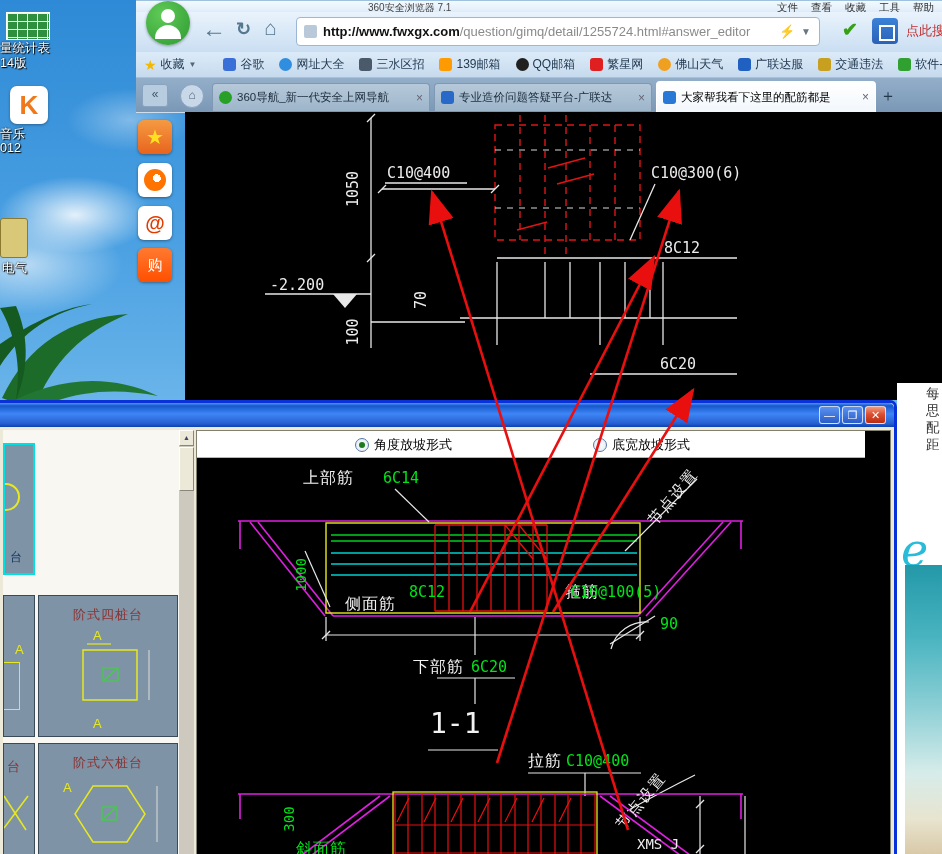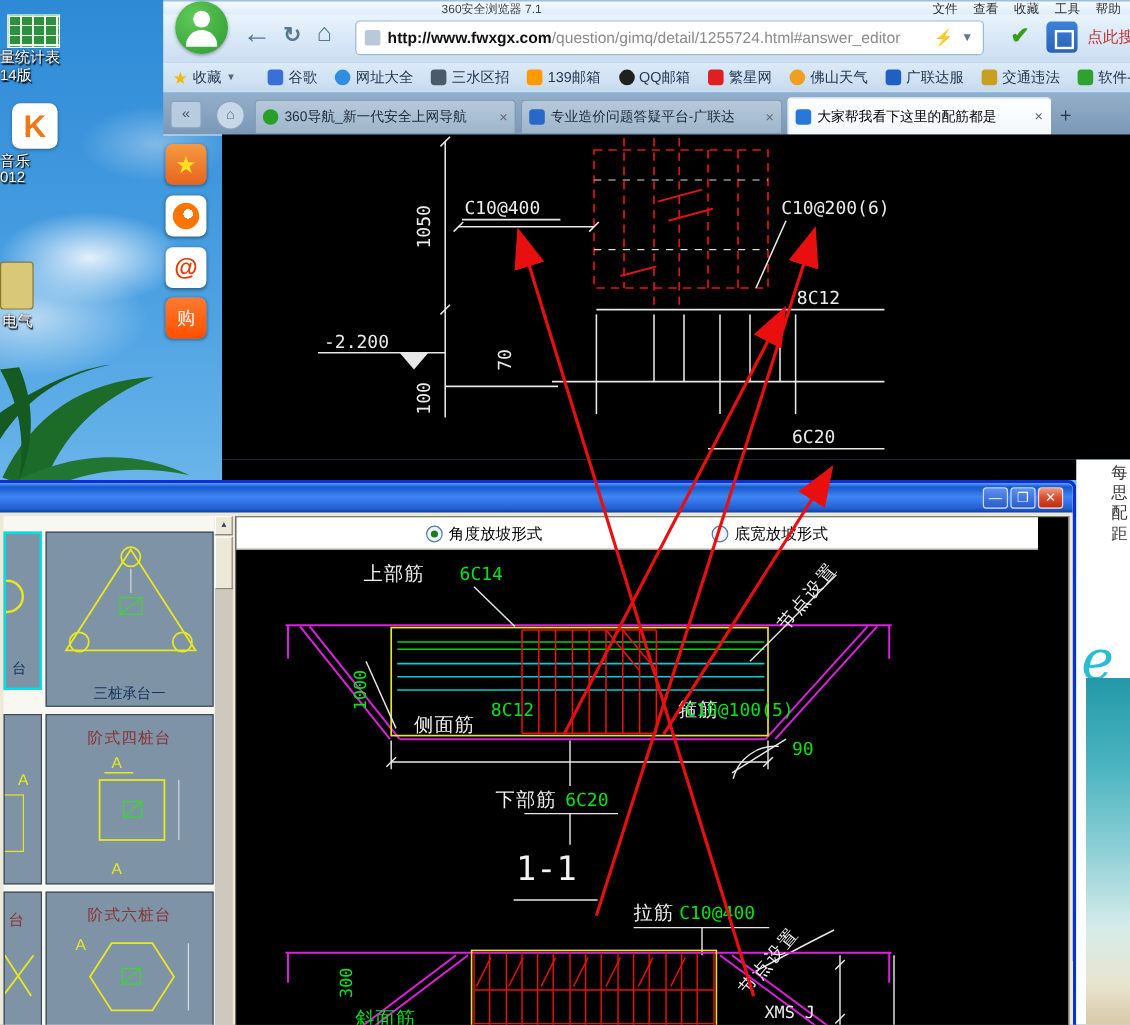--- a/index.html
+++ b/index.html
@@ -292,21 +292,21 @@
           <line x1="478" y1="150" x2="478" y2="206"></line>
           <line x1="275" y1="206" x2="552" y2="206"></line>
           <line x1="312" y1="206" x2="312" y2="233"></line>
           <line x1="415" y1="206" x2="415" y2="233"></line>
           <line x1="478" y1="206" x2="478" y2="233"></line>
           <line x1="405" y1="262" x2="552" y2="262"></line>
         </g>
         <polygon points="148,182 172,182 160,196" fill="#e8e8e8"></polygon>
       </svg>
       <span class="cadtext" style="left:202px;top:52px;">C10@400</span>
-      <span class="cadtext" style="left:466px;top:52px;">C10@200(6)</span>
+      <span class="cadtext" style="left:466px;top:52px;">C10@300(6)</span>
       <span class="cadtext rot" style="left:146px;top:68px;width:44px;">1050</span>
       <span class="cadtext" style="left:479px;top:127px;">8C12</span>
       <span class="cadtext" style="left:85px;top:164px;">-2.200</span>
       <span class="cadtext rot" style="left:225px;top:179px;width:22px;">70</span>
       <span class="cadtext rot" style="left:153px;top:211px;width:30px;">100</span>
       <span class="cadtext" style="left:475px;top:243px;">6C20</span>
     </div>
 
     <div class="abs page-white">
       <span class="strip-char" style="top:2px;">每</span>
@@ -336,32 +336,20 @@
       <div class="abs" style="left:-20px;top:66px;width:34px;height:46px;border:1.5px solid #e8e820;"></div>
     </div>
     <div class="cell" style="left:3px;top:340px;width:32px;height:116px;">
       <div class="abs" style="left:3px;top:14px;font-size:13px;color:#8b3232;">台</div>
       <svg width="32" height="116" viewBox="0 0 32 116" style="position:absolute;left:0;top:0;">
         <line x1="0" y1="84" x2="24" y2="52" stroke="#e8e820" stroke-width="1.5"></line>
         <line x1="0" y1="52" x2="22" y2="86" stroke="#e8e820" stroke-width="1.5"></line>
       </svg>
     </div>
 
-    <div class="cell" style="left:38px;top:40px;width:140px;height:146px;">
-      <svg width="140" height="124" viewBox="0 0 140 124" style="position:absolute;left:0;top:0;">
-        <polygon points="70,14 16,98 124,98" fill="none" stroke="#e8e820" stroke-width="1.5"></polygon>
-        <circle cx="70" cy="20" r="8" fill="none" stroke="#e8e820" stroke-width="1.5"></circle>
-        <circle cx="27" cy="91" r="8" fill="none" stroke="#e8e820" stroke-width="1.5"></circle>
-        <circle cx="113" cy="91" r="8" fill="none" stroke="#e8e820" stroke-width="1.5"></circle>
-        <rect x="61" y="54" width="18" height="14" fill="none" stroke="#40d040" stroke-width="1.2"></rect>
-        <line x1="61" y1="68" x2="79" y2="54" stroke="#40d040" stroke-width="1.2"></line>
-        <line x1="70" y1="30" x2="70" y2="50" stroke="#dcdcdc" stroke-width="1"></line>
-      </svg>
-      <div class="cell-label" style="top:126px;">三桩承台一</div>
-    </div>
 
     <div class="cell" style="left:38px;top:192px;width:140px;height:142px;">
       <div class="cell-title" style="top:10px;">阶式四桩台</div>
       <svg width="140" height="112" viewBox="0 0 140 112" style="position:absolute;left:0;top:28px;">
         <text class="svg-a" x="54" y="16">A</text>
         <line x1="48" y1="20" x2="72" y2="20" stroke="#e8e820" stroke-width="1.2"></line>
         <rect x="44" y="26" width="54" height="50" fill="none" stroke="#e8e820" stroke-width="1.5"></rect>
         <rect x="64" y="44" width="15" height="13" fill="none" stroke="#40d040" stroke-width="1.2"></rect>
         <line x1="64" y1="57" x2="79" y2="44" stroke="#40d040" stroke-width="1.2"></line>
         <line x1="110" y1="26" x2="110" y2="76" stroke="#dcdcdc" stroke-width="1"></line>

